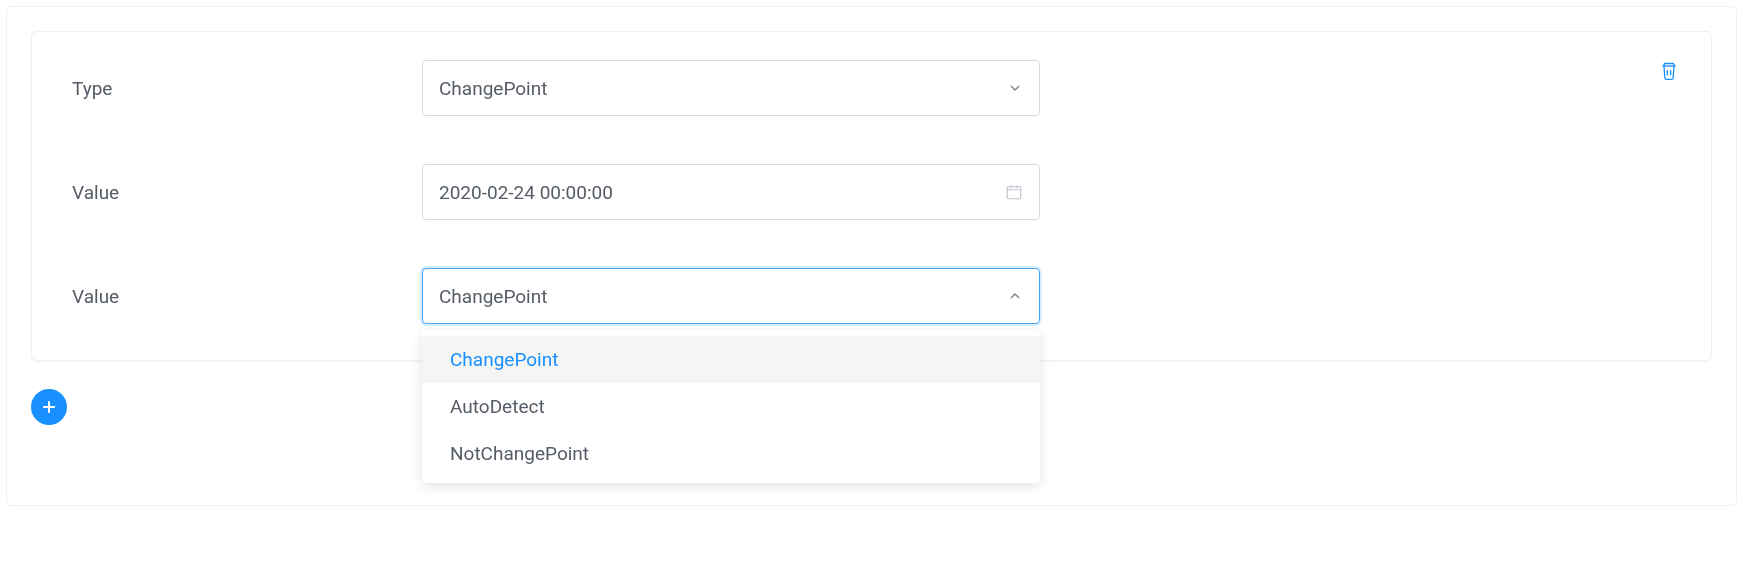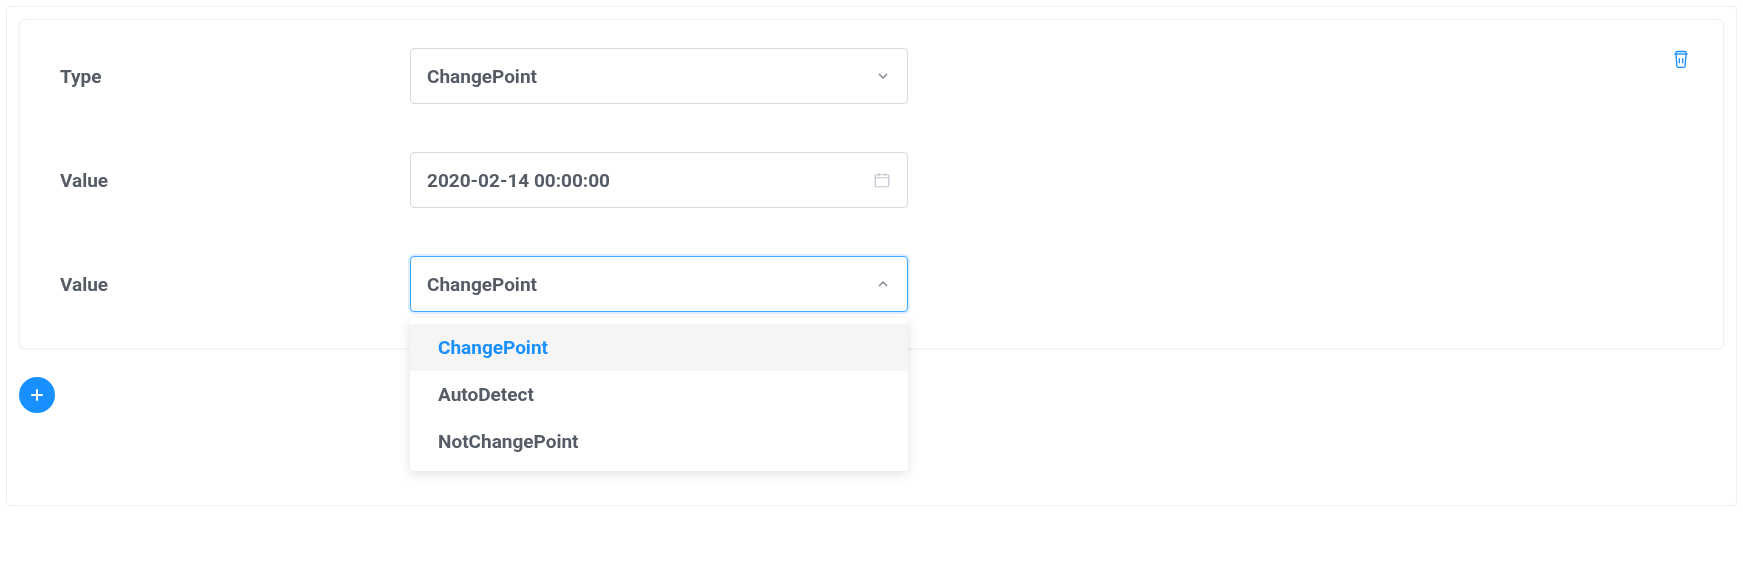--- a/index.html
+++ b/index.html
@@ -4,25 +4,24 @@
   <style>
     * { box-sizing: border-box; margin: 0; padding: 0; }
     body {
       font-family: -apple-system, BlinkMacSystemFont, "Segoe UI", Roboto, "Helvetica Neue", Arial, sans-serif;
       background: #ffffff;
       padding: 6px;
     }
     .outer-container {
       border: 1px solid #f0f0f0;
       border-radius: 4px;
-      padding: 12px;
+      padding: 24px;
       background: #fff;
       position: relative;
       min-height: 500px;
-      font-weight: bold;
     }
     .card {
       border: 1px solid #f0f0f0;
       border-radius: 6px;
       padding: 28px 40px 36px 40px;
       background: #fff;
       position: relative;
       box-shadow: 0 1px 3px rgba(0,0,0,0.04);
     }
     .delete-btn {
@@ -42,21 +41,21 @@
       margin-bottom: 48px;
     }
     .form-row:last-child { margin-bottom: 0; }
     .label {
       width: 350px;
       color: #555c66;
       font-size: 19px;
       flex-shrink: 0;
     }
     .input-wrap {
-      width: 498px;
+      width: 618px;
       position: relative;
     }
     .select-box, .date-box {
       width: 100%;
       height: 56px;
       border: 1px solid #d9d9d9;
       border-radius: 4px;
       background: #fff;
       display: flex;
       align-items: center;
@@ -141,21 +140,21 @@
               </svg>
           </span>
         </div>
       </div>
     </div>
 
     <div class="form-row">
       <div class="label">Value</div>
       <div class="input-wrap">
         <div class="date-box">
-          <span>2020-02-14 00:00:00</span>
+          <span>2020-02-24 00:00:00</span>
           <span class="cal-icon">
             <svg viewBox="0 0 24 24" fill="none" stroke="currentColor" stroke-width="1.6">
               <rect x="3" y="5" width="18" height="16" rx="1"></rect>
               <path d="M3 9h18M8 3v4M16 3v4"></path>
             </svg>
           </span>
         </div>
       </div>
     </div>
 

